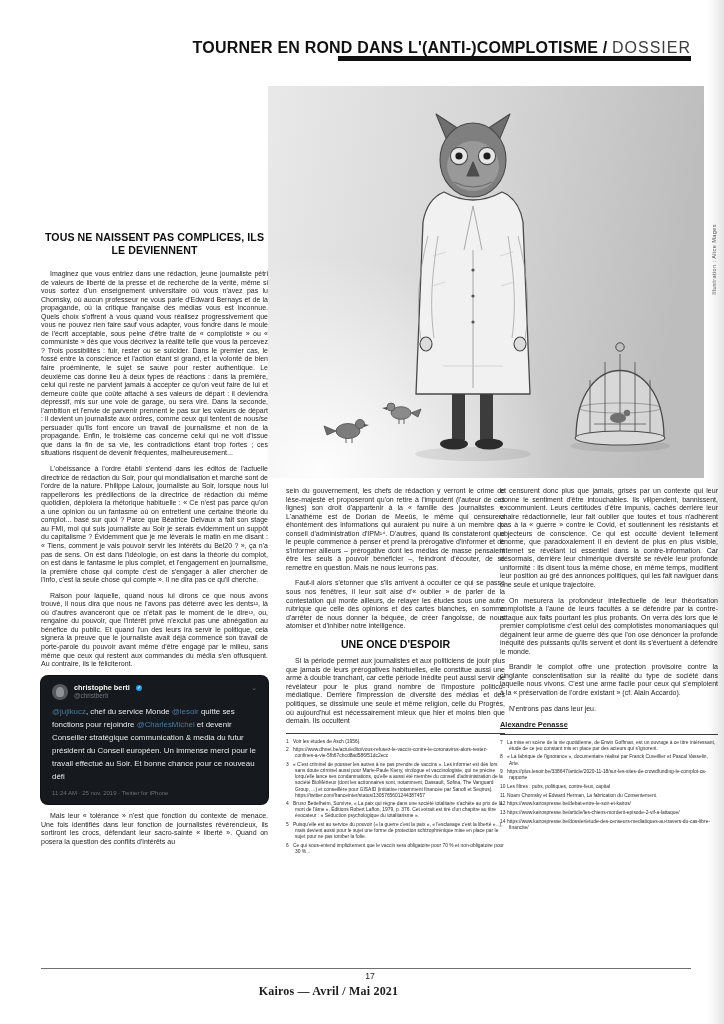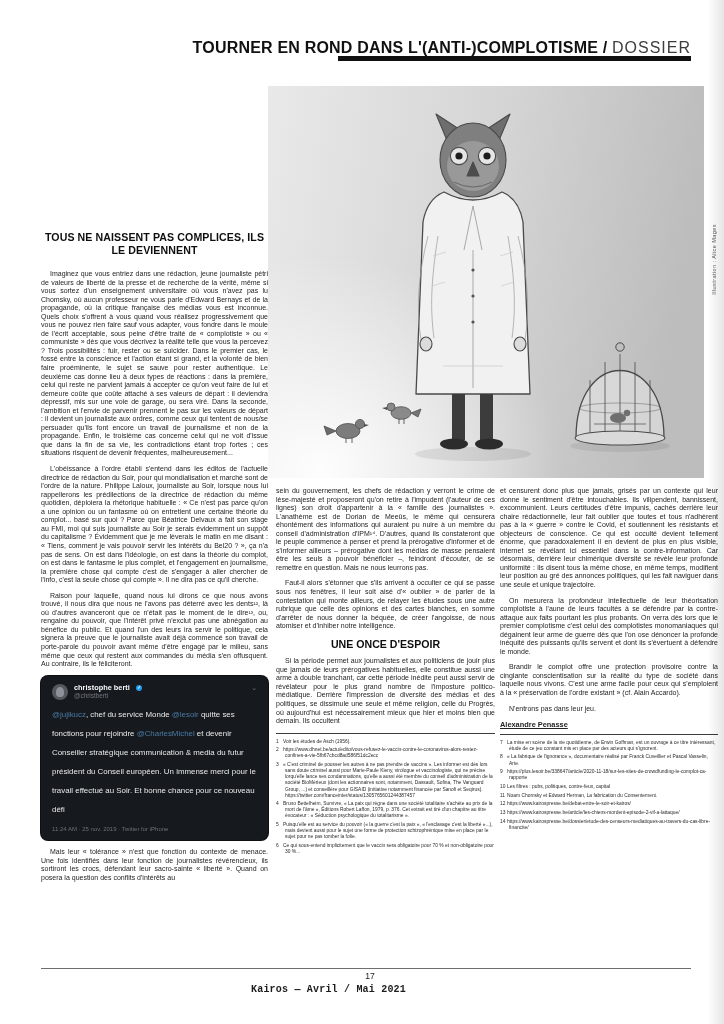--- a/index.html
+++ b/index.html
@@ -20,21 +20,21 @@
   .header-bar{position:absolute;top:56px;right:33px;width:353px;height:5px;background:#101010;}
 
   
   .illustration{position:absolute;left:268px;top:86px;width:436px;height:392px;}
   .illu-credit{position:absolute;right:7px;top:224px;writing-mode:vertical-rl;
     transform:rotate(180deg);font-size:5.6px;color:#5a5a5a;letter-spacing:.4px;}
 
   
   .col{position:absolute;text-align:justify;font-size:7px;line-height:8.55px;color:#232323;}
   .col1{left:41px;top:231px;width:227px;}
-  .col2{left:276px;top:487px;width:219px;}
+  .col2{left:286px;top:487px;width:219px;}
   .col3{left:500px;top:487px;width:218px;}
   .col p{margin:0 0 7px 0;text-indent:9px;hyphens:auto;}
   .col p.noindent{text-indent:0;}
   .article-heading{font-size:10.6px;line-height:12.5px;font-weight:bold;text-align:center;
     margin:0 0 14px 0;color:#0e0e0e;letter-spacing:.1px;}
   .section-heading{font-size:10.6px;font-weight:bold;text-align:center;margin:9px 0 9px 0;color:#0e0e0e;}
   .signature{font-weight:bold;font-size:7.4px;text-align:left;margin-top:8px;text-indent:0;text-decoration:underline;}
 
   
   .tweet{background:#16191d;border-radius:7px;padding:8px 11px 7px 11px;margin:3px 0 8px 0;
@@ -43,36 +43,36 @@
   .tweet-avatar{width:16px;height:16px;border-radius:50%;background:#55595e;position:relative;
     flex:0 0 16px;margin-right:6px;overflow:hidden;}
   .tweet-avatar::after{content:"";position:absolute;left:4px;top:3px;width:8px;height:10px;
     border-radius:50% 50% 40% 40%;background:#8d9298;}
   .tweet-id{display:flex;flex-direction:column;line-height:1.15;}
   .tweet-name{font-size:7.4px;font-weight:bold;color:#f5f7f8;display:flex;align-items:center;gap:6px;}
   .verified{display:inline-block;width:6.5px;height:6.5px;border-radius:50%;background:#1d9bf0;
     color:#fff;font-size:4.5px;line-height:6.5px;text-align:center;font-weight:bold;}
   .tweet-handle{font-size:6.4px;color:#73787e;}
   .tweet-chevron{position:absolute;right:0;top:0;color:#73787e;font-size:7px;line-height:7px;}
-  .tweet-body{font-size:7.9px;line-height:19px;color:#e7e9ea;}
+  .tweet-body{font-size:7.9px;line-height:13px;color:#e7e9ea;}
   .mention{color:#4a7ba6;}
   .tweet-time{font-size:6px;color:#6d7278;margin-top:6px;}
 
   
   .fn-rule{border:none;border-top:0.8px solid #3c3c3c;margin:4px 0 5px 0;width:100%;}
   .fn{font-size:4.9px;line-height:6.1px;text-align:left;color:#2a2a2a;
     padding-left:9px;text-indent:-9px;margin-bottom:2.6px;word-break:break-word;}
   .fn .fn-num{display:inline-block;min-width:7px;text-indent:0;}
 
   
   .footer-rule{position:absolute;left:41px;right:33px;top:968px;border-top:0.9px solid #6f6f6f;}
   .page-num{position:absolute;left:8px;top:971px;width:724px;text-align:center;
     font-size:8.6px;color:#222;}
   .journal-line{position:absolute;left:0;top:984px;width:657px;text-align:center;
-    font-family:Liberation Mono, monospace;font-weight:bold;font-size:10px;color:#1c1c1c;letter-spacing:.2px;}
+    font-family:Liberation Serif, serif;font-weight:bold;font-size:12px;color:#1c1c1c;letter-spacing:.2px;}
 </style>
 </head>
 <body>
 
 <div class="header-title">
   <span>TOURNER EN ROND DANS L'(ANTI-)COMPLOTISME /</span>
   <span class="section">DOSSIER</span>
 </div>
 <div class="header-bar"></div>
 

